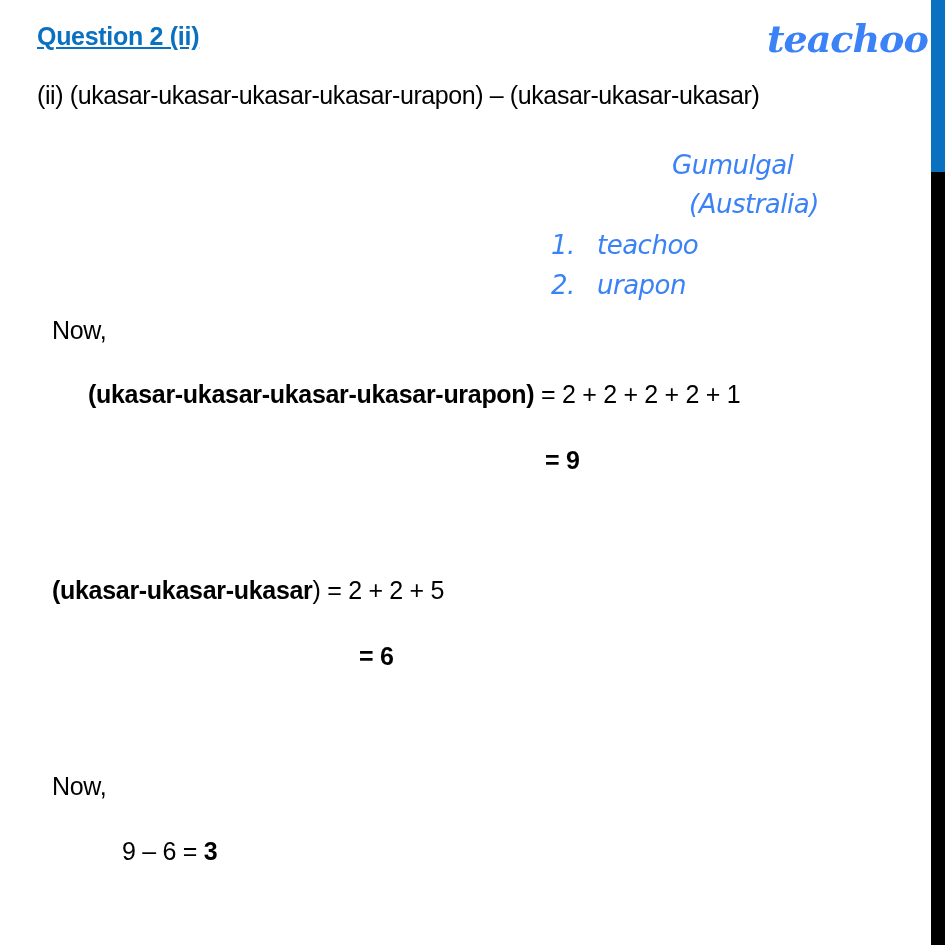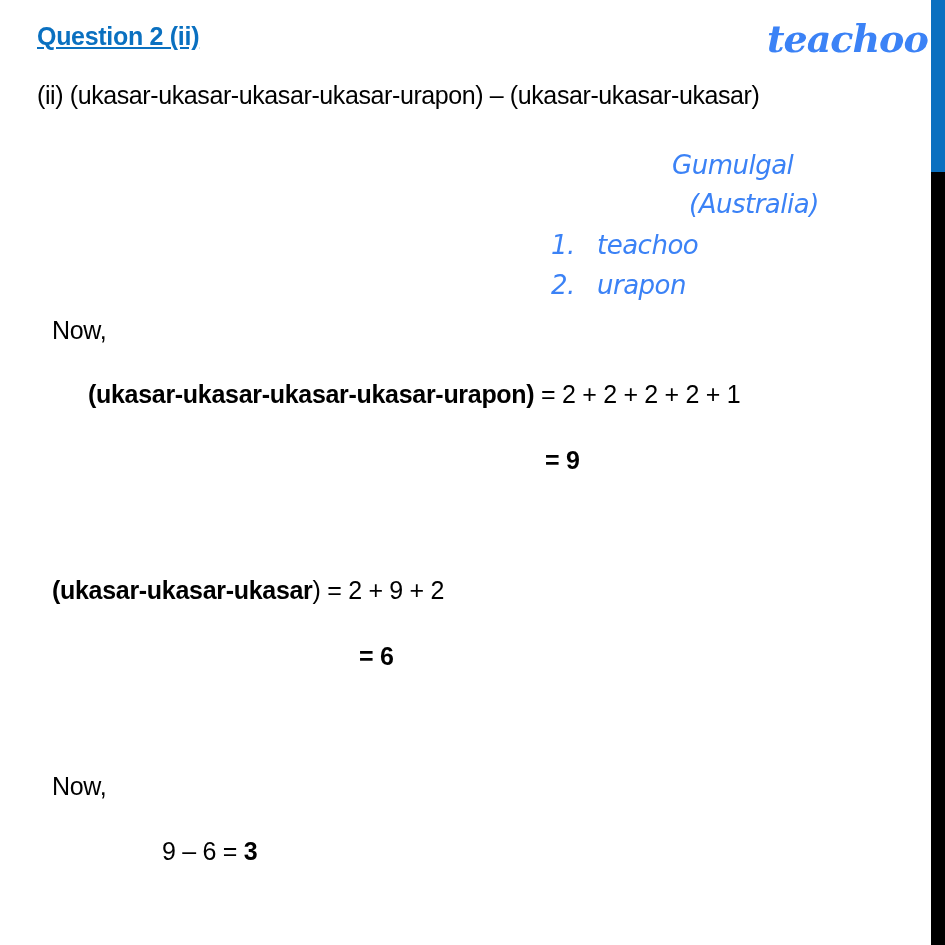--- a/index.html
+++ b/index.html
@@ -58,21 +58,21 @@
 </div>
 
 <div class="txt" style="left:52px; top:316px;">Now,</div>
 
 <div class="txt" style="left:68px; top:380px;margin-left:20px;">
   <span class="b">(ukasar-ukasar-ukasar-ukasar-urapon)</span><span> = 2 + 2 + 2 + 2 + 1</span>
 </div>
 <div class="txt b" style="left:545px; top:446px;">= 9</div>
 
 <div class="txt" style="left:52px; top:576px;">
-  <span class="b">(ukasar-ukasar-ukasar</span><span>)</span><span> = 2 + 9 + 2</span>
+  <span class="b">(ukasar-ukasar-ukasar</span><span>)</span><span> = 2 + 2 + 5</span>
 </div>
 <div class="txt b" style="left:359px; top:642px;">= 6</div>
 
 <div class="txt" style="left:52px; top:772px;">Now,</div>
 
-<div class="txt" style="left:122px; top:837px;margin-left:40px;">
+<div class="txt" style="left:122px; top:837px;">
   <span>9 – 6 = </span><span class="b">3</span>
 </div>
 
 </body></html>

